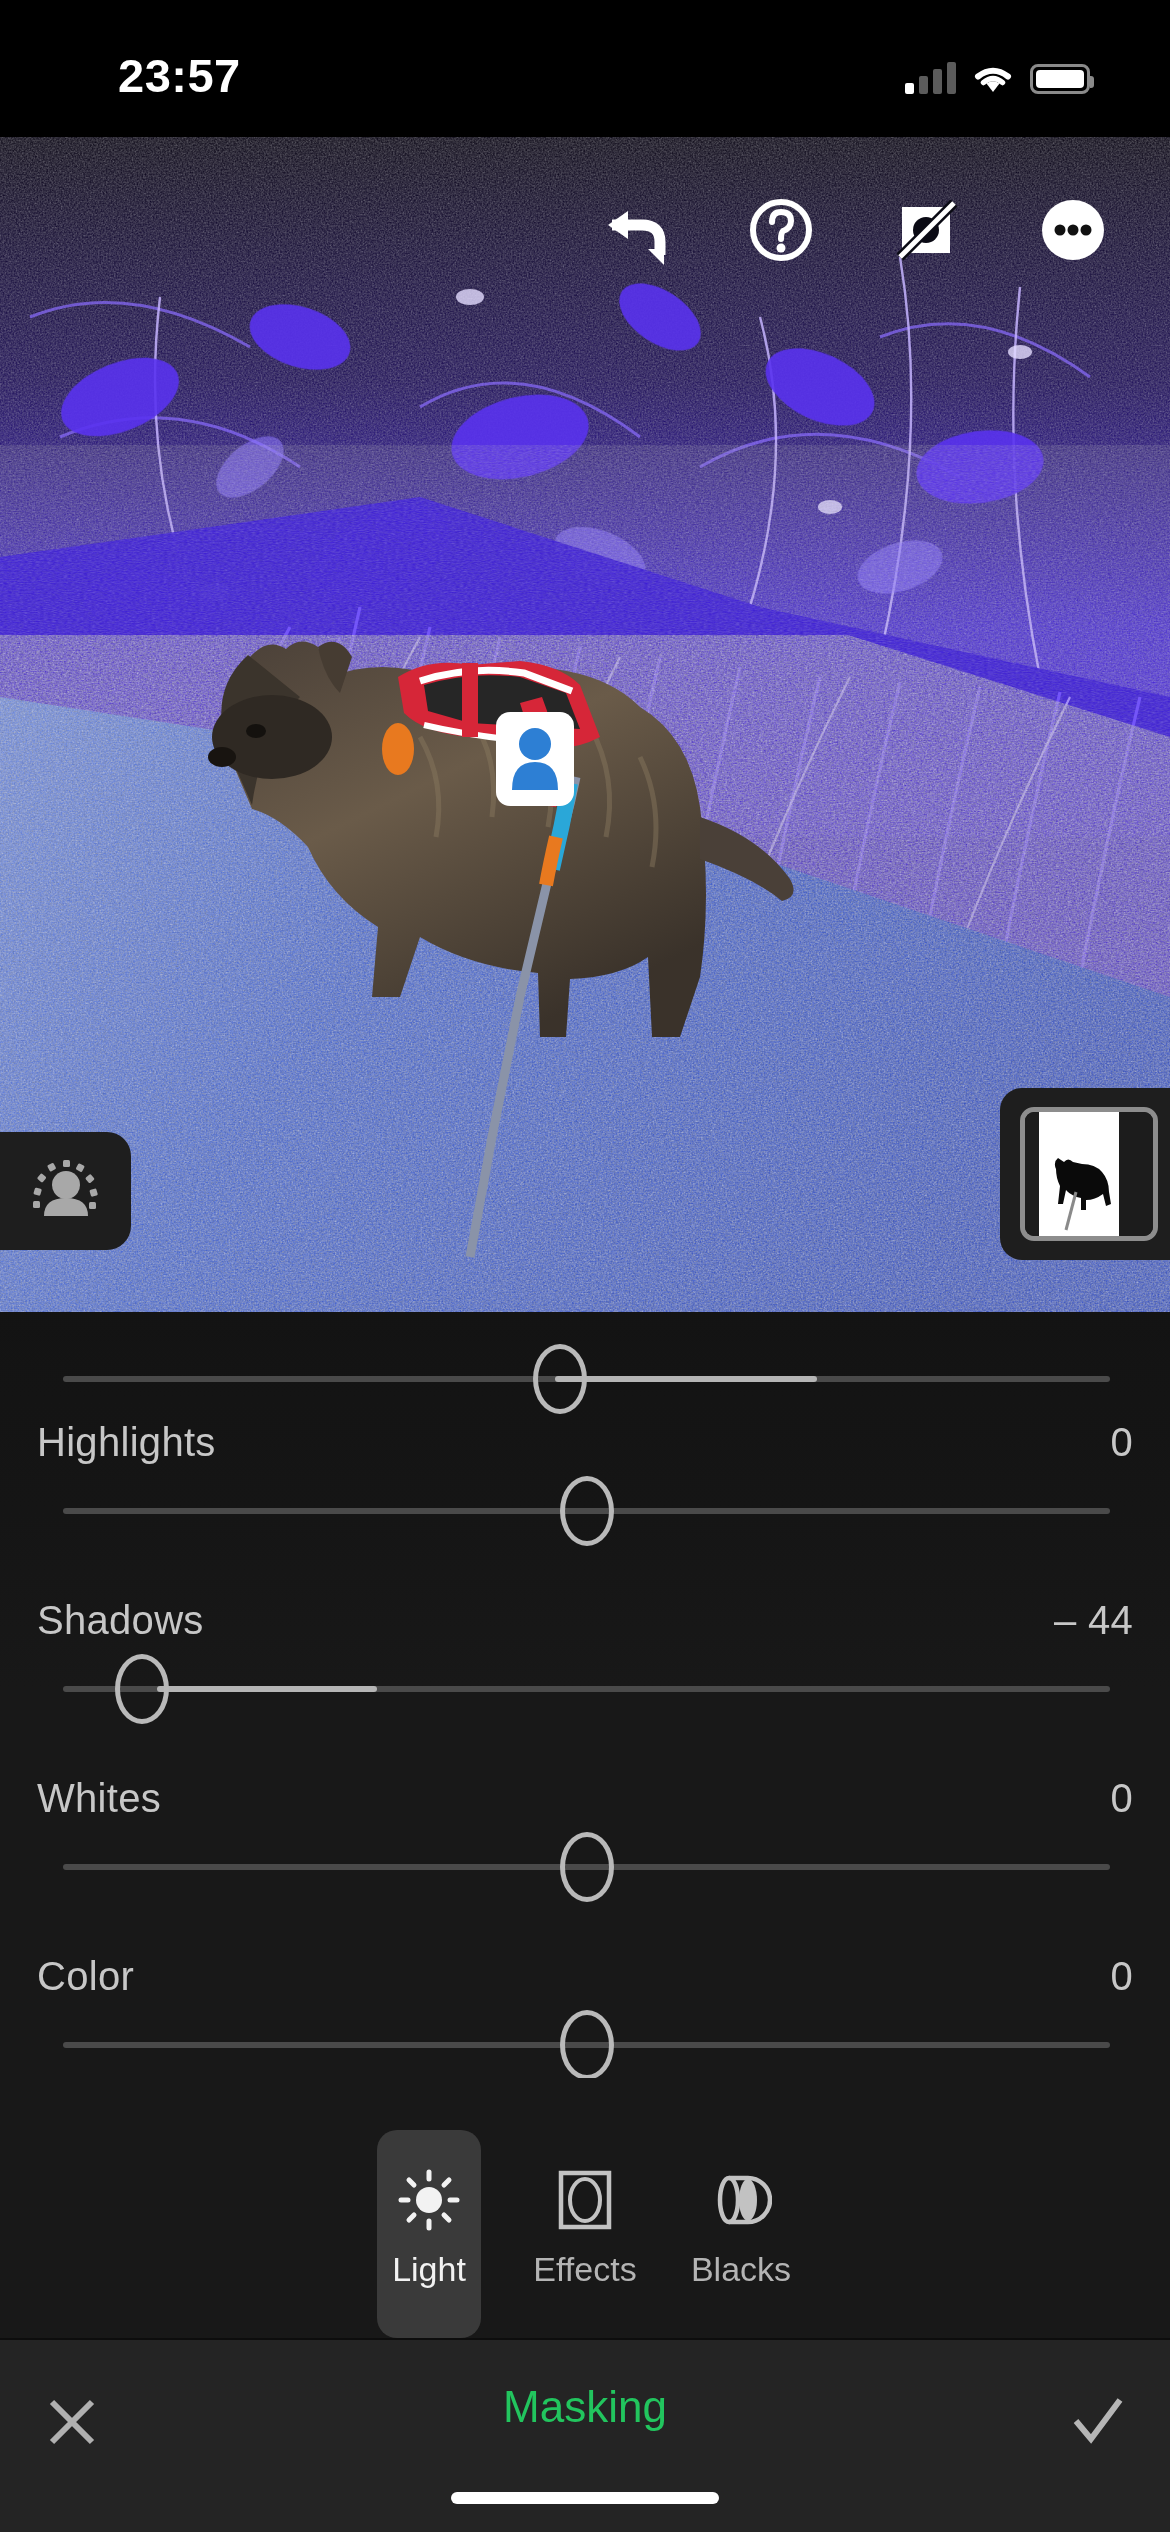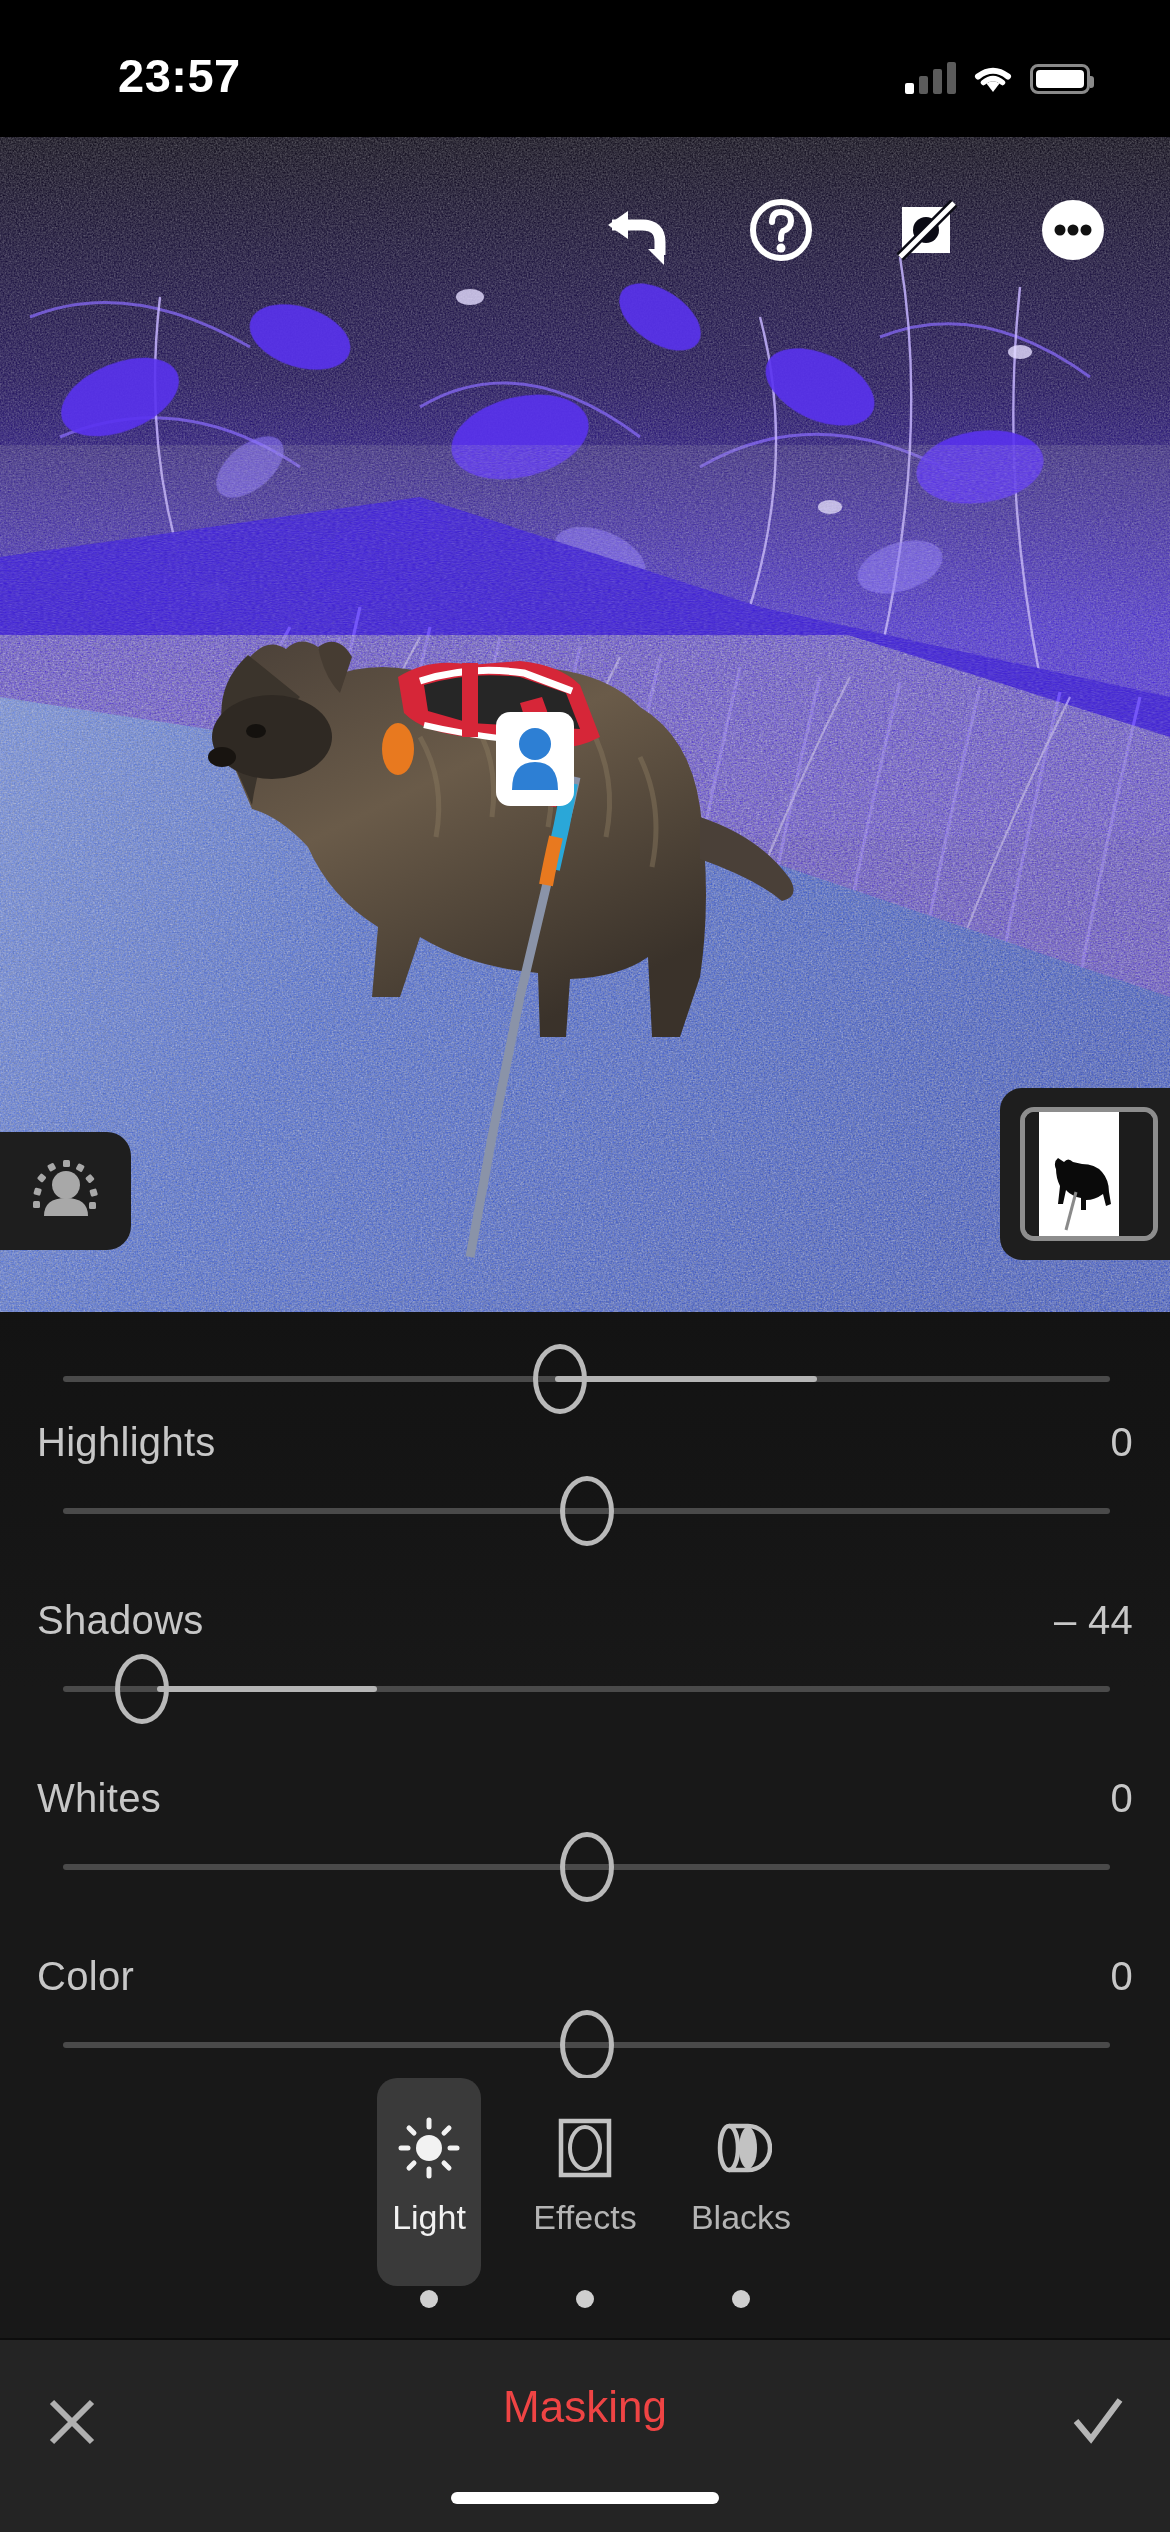--- a/index.html
+++ b/index.html
@@ -57,34 +57,34 @@
   .slider-label { position:absolute; left:37px; top:36px; font-size:40px; color:#c7c7c7; letter-spacing:0.3px; }
   .slider-value { position:absolute; right:37px; top:36px; font-size:40px; color:#c7c7c7; letter-spacing:0.3px; }
   .track-wrap { position:absolute; left:63px; right:60px; top:124px; height:6px; }
   .track { position:absolute; left:0; right:0; top:0; height:6px; background:#4a4a4a; border-radius:3px; }
   .fill { position:absolute; top:0; height:6px; background:#b5b5b5; border-radius:3px; }
   .knob { position:absolute; top:-32px; width:54px; height:70px; margin-left:-27px;
           border:5px solid #b9b9b9; border-radius:50%; background:transparent; cursor:pointer; }
 
   
   .tabs { position:absolute; left:0; top:2078px; width:1170px; height:260px; background:#181818; z-index:45;
-          display:flex; align-items:flex-start; justify-content:center; }
+          display:flex; align-items:flex-end; justify-content:center; }
   .tab { width:104px; margin:0 26px; padding-top:24px; display:flex; flex-direction:column; align-items:center;
          border-radius:20px; cursor:pointer; position:relative; height:208px; }
   .tab.active { background:#3a3a3a; }
   .tab .ticon { height:92px; display:flex; align-items:center; justify-content:center; }
   .tab .tlabel { font-size:34px; color:#b4b4b4; margin-top:4px; }
   .tab.active .tlabel { color:#f2f2f2; }
   .tab .dot { position:absolute; bottom:-22px; left:50%; margin-left:-9px; width:18px; height:18px;
               border-radius:50%; background:#cfcfcf; }
 
   
   .bottombar { position:absolute; left:0; bottom:0; width:1170px; height:194px; background:#242424; z-index:55; }
   .bottombar .bb-line { position:absolute; left:0; top:0; width:1170px; height:2px; background:#0d0d0d; }
-  .bb-title { position:absolute; left:0; top:44px; width:1170px; text-align:center; font-size:44px; color:#ef4444; }
+  .bb-title { position:absolute; left:0; top:44px; width:1170px; text-align:center; font-size:44px; color:#22c55e; }
   .bb-close { position:absolute; left:24px; top:36px; width:96px; height:96px; display:flex;
               align-items:center; justify-content:center; cursor:pointer; }
   .bb-done { position:absolute; right:24px; top:36px; width:96px; height:96px; display:flex;
              align-items:center; justify-content:center; cursor:pointer; }
   .home-ind { position:absolute; left:50%; margin-left:-134px; bottom:28px; width:268px; height:12px;
               background:#fff; border-radius:6px; cursor:pointer; }
 </style>
 </head>
 <body>
 

